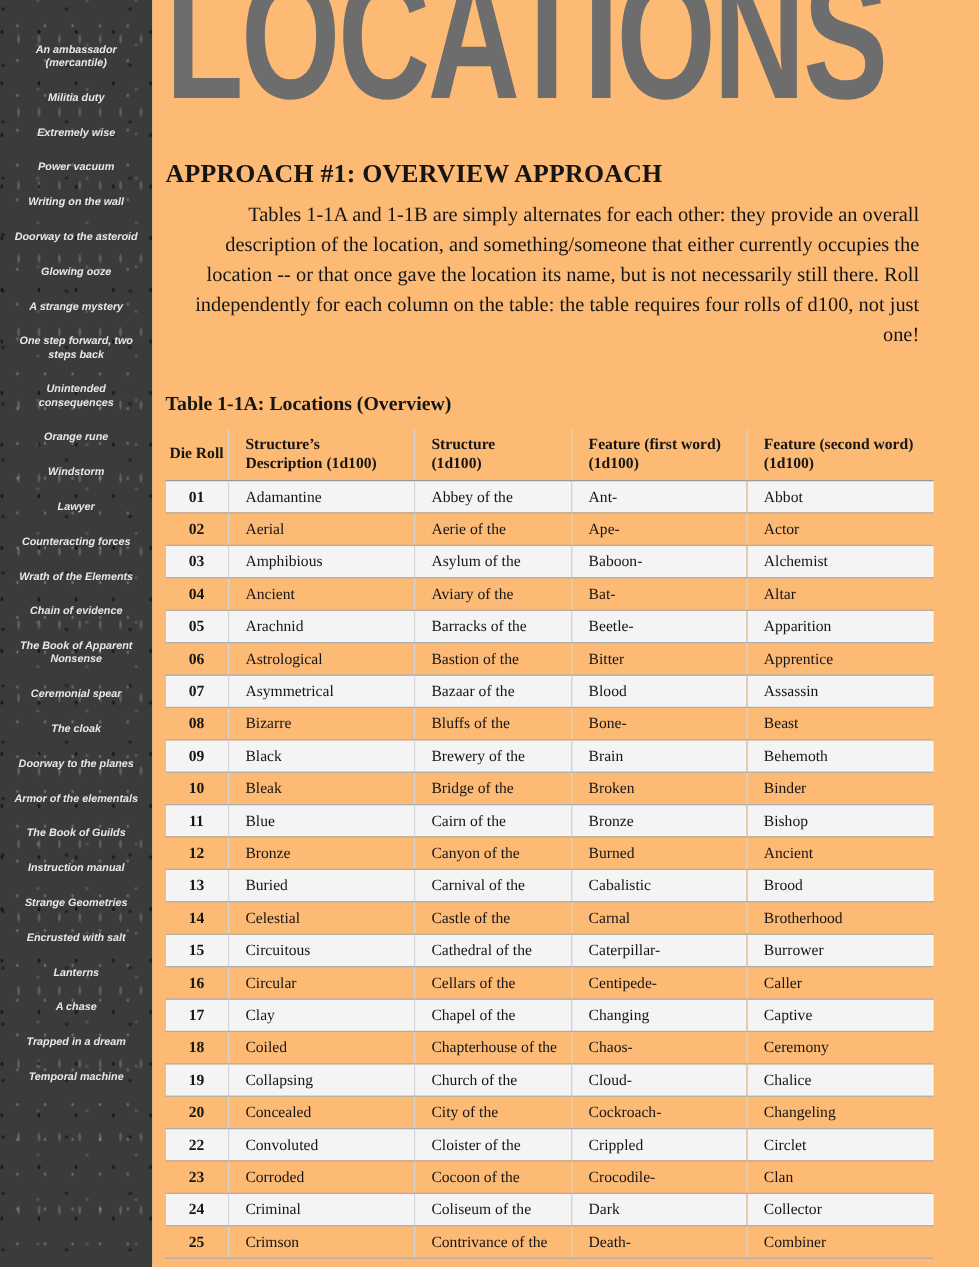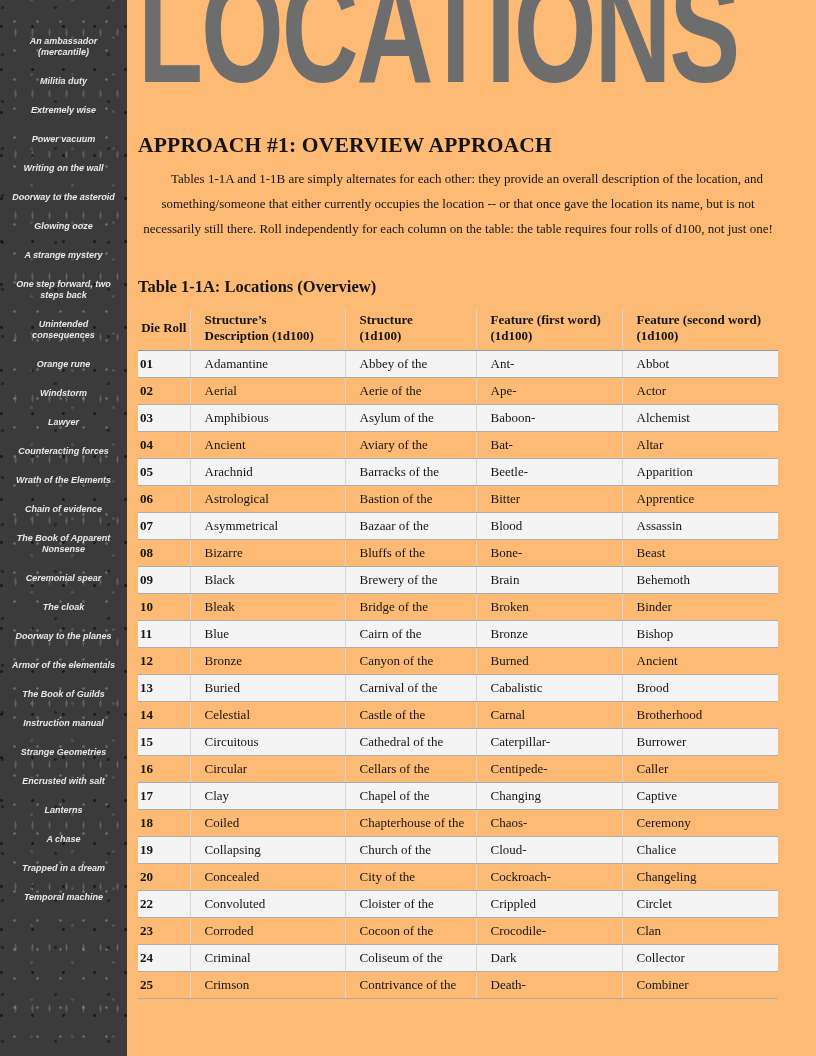--- a/index.html
+++ b/index.html
@@ -44,22 +44,22 @@
     font-size:150px;line-height:150px;letter-spacing:-3px;
     color:var(--masthead-gray,#6d6d6d);
     transform:scale(0.71,1.0);transform-origin:0 0;
     margin-top:-45px;margin-left:10px;
   }
   .section-heading{
     margin:29px 0 0;font-family:Liberation Serif, serif;
     font-weight:bold;font-size:21.5px;line-height:24px;letter-spacing:.2px;
   }
   .section-paragraph{
-    margin:9px 0 0;font-size:13px;line-height:25px;text-indent:18px;
-    text-align:center;
+    margin:9px 12px 0;font-size:17px;line-height:25px;text-indent:18px;
+    text-align:right;
   }
   .table-title{
     margin:36px 0 11px;font-weight:bold;font-size:16.5px;
   }
   table{
     width:640px;border-collapse:collapse;table-layout:fixed;
     font-size:13px;
   }
   col.c0{width:52px}col.c1{width:155px}col.c2{width:131px}
   col.c3{width:146px}col.c4{width:156px}
@@ -67,21 +67,21 @@
     font-weight:bold;text-align:left;vertical-align:middle;
     padding:4px 6px 6px 14px;border-bottom:1px solid #9a9a9a;
   }
   th div{line-height:16px;}
   th:first-child{text-align:center;padding-left:2px;padding-right:2px;}
   tbody td{
     padding:5px 6px 5px 14px;line-height:16px;height:16px;
     border-bottom:1px solid var(--rule,#adadad);
     overflow:hidden;white-space:nowrap;
   }
-  tbody td:first-child{text-align:left;font-weight:bold;padding-left:2px;padding-right:2px;}
+  tbody td:first-child{text-align:center;font-weight:bold;padding-left:2px;padding-right:2px;}
   th + th, td + td{border-left:1px solid #d6d6d6;}
   tbody tr:nth-child(odd){background:var(--row-alt,#f4f4f4);}
 </style>
 </head>
 <body>
 
 <aside class="sidebar">
   <div class="sidebar-list">
       <div class="side-item">An ambassador (mercantile)</div>
       <div class="side-item">Militia duty</div>

